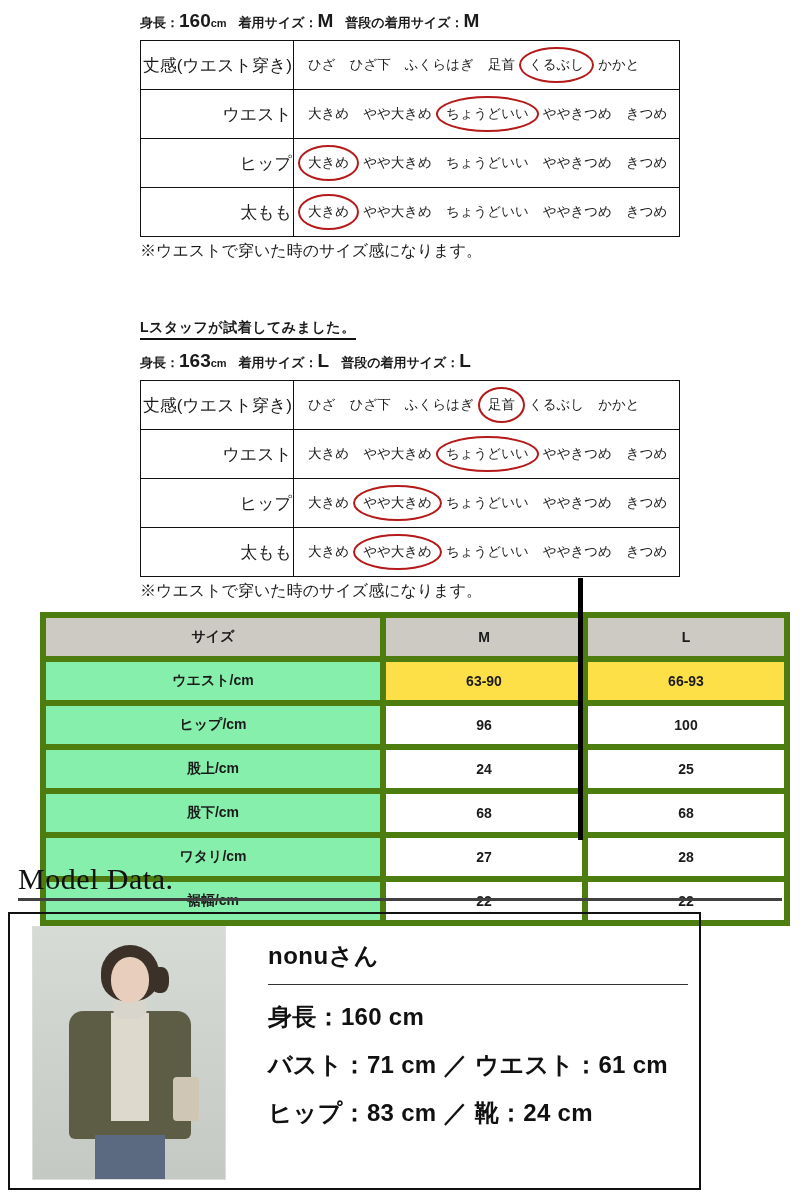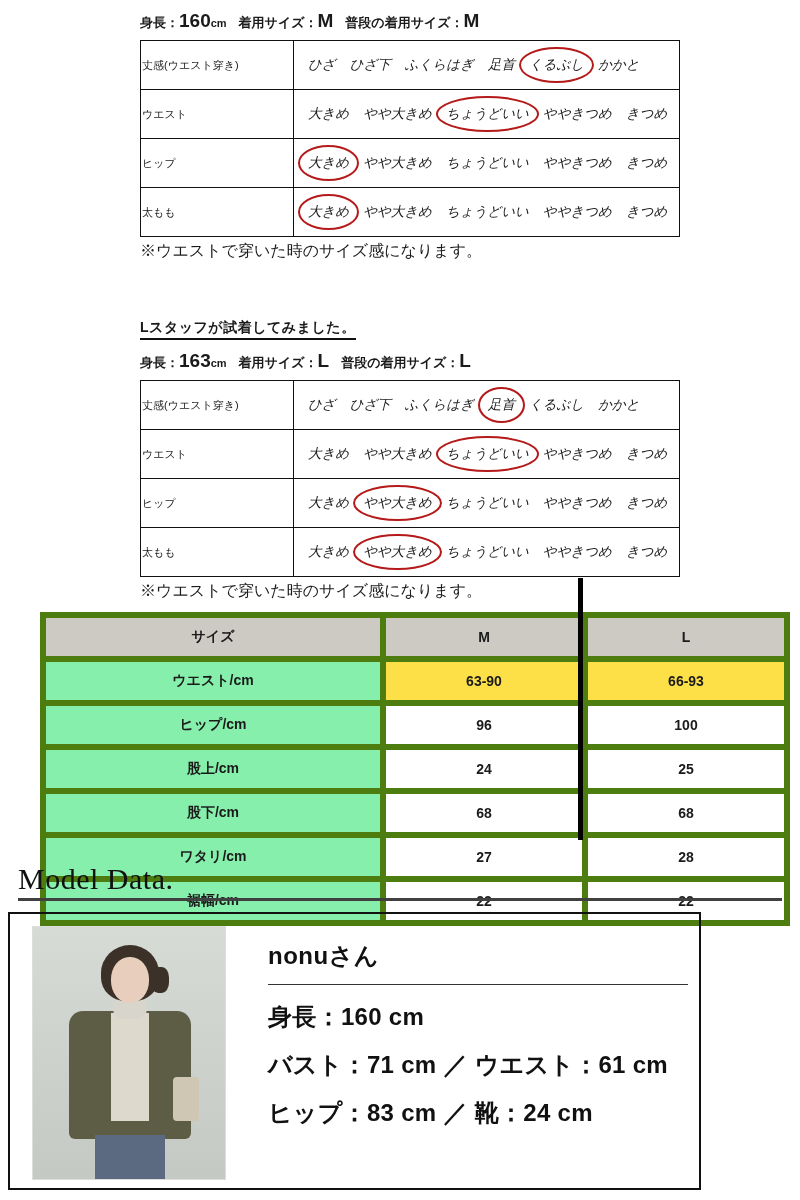--- a/index.html
+++ b/index.html
@@ -66,27 +66,26 @@
     table-layout: fixed;
   }
   table.fit td {
     border: 1px solid #111;
     height: 46px;
     vertical-align: middle;
     font-size: 13.5px;
   }
   table.fit td.label {
     width: 150px;
-    text-align: left;
+    text-align: right;
     font-weight: normal;
-    font-size: 11px;
+    font-size: 17px;
   }
   table.fit td.opts {
     padding-left: 14px;
-    font-style: italic;
   }
   .opt {
     position: relative;
     display: inline-block;
     margin-right: 14px;
     white-space: nowrap;
   }
   .opt:last-child { margin-right: 0; }
   .opt.circled::after {
     content: "";

